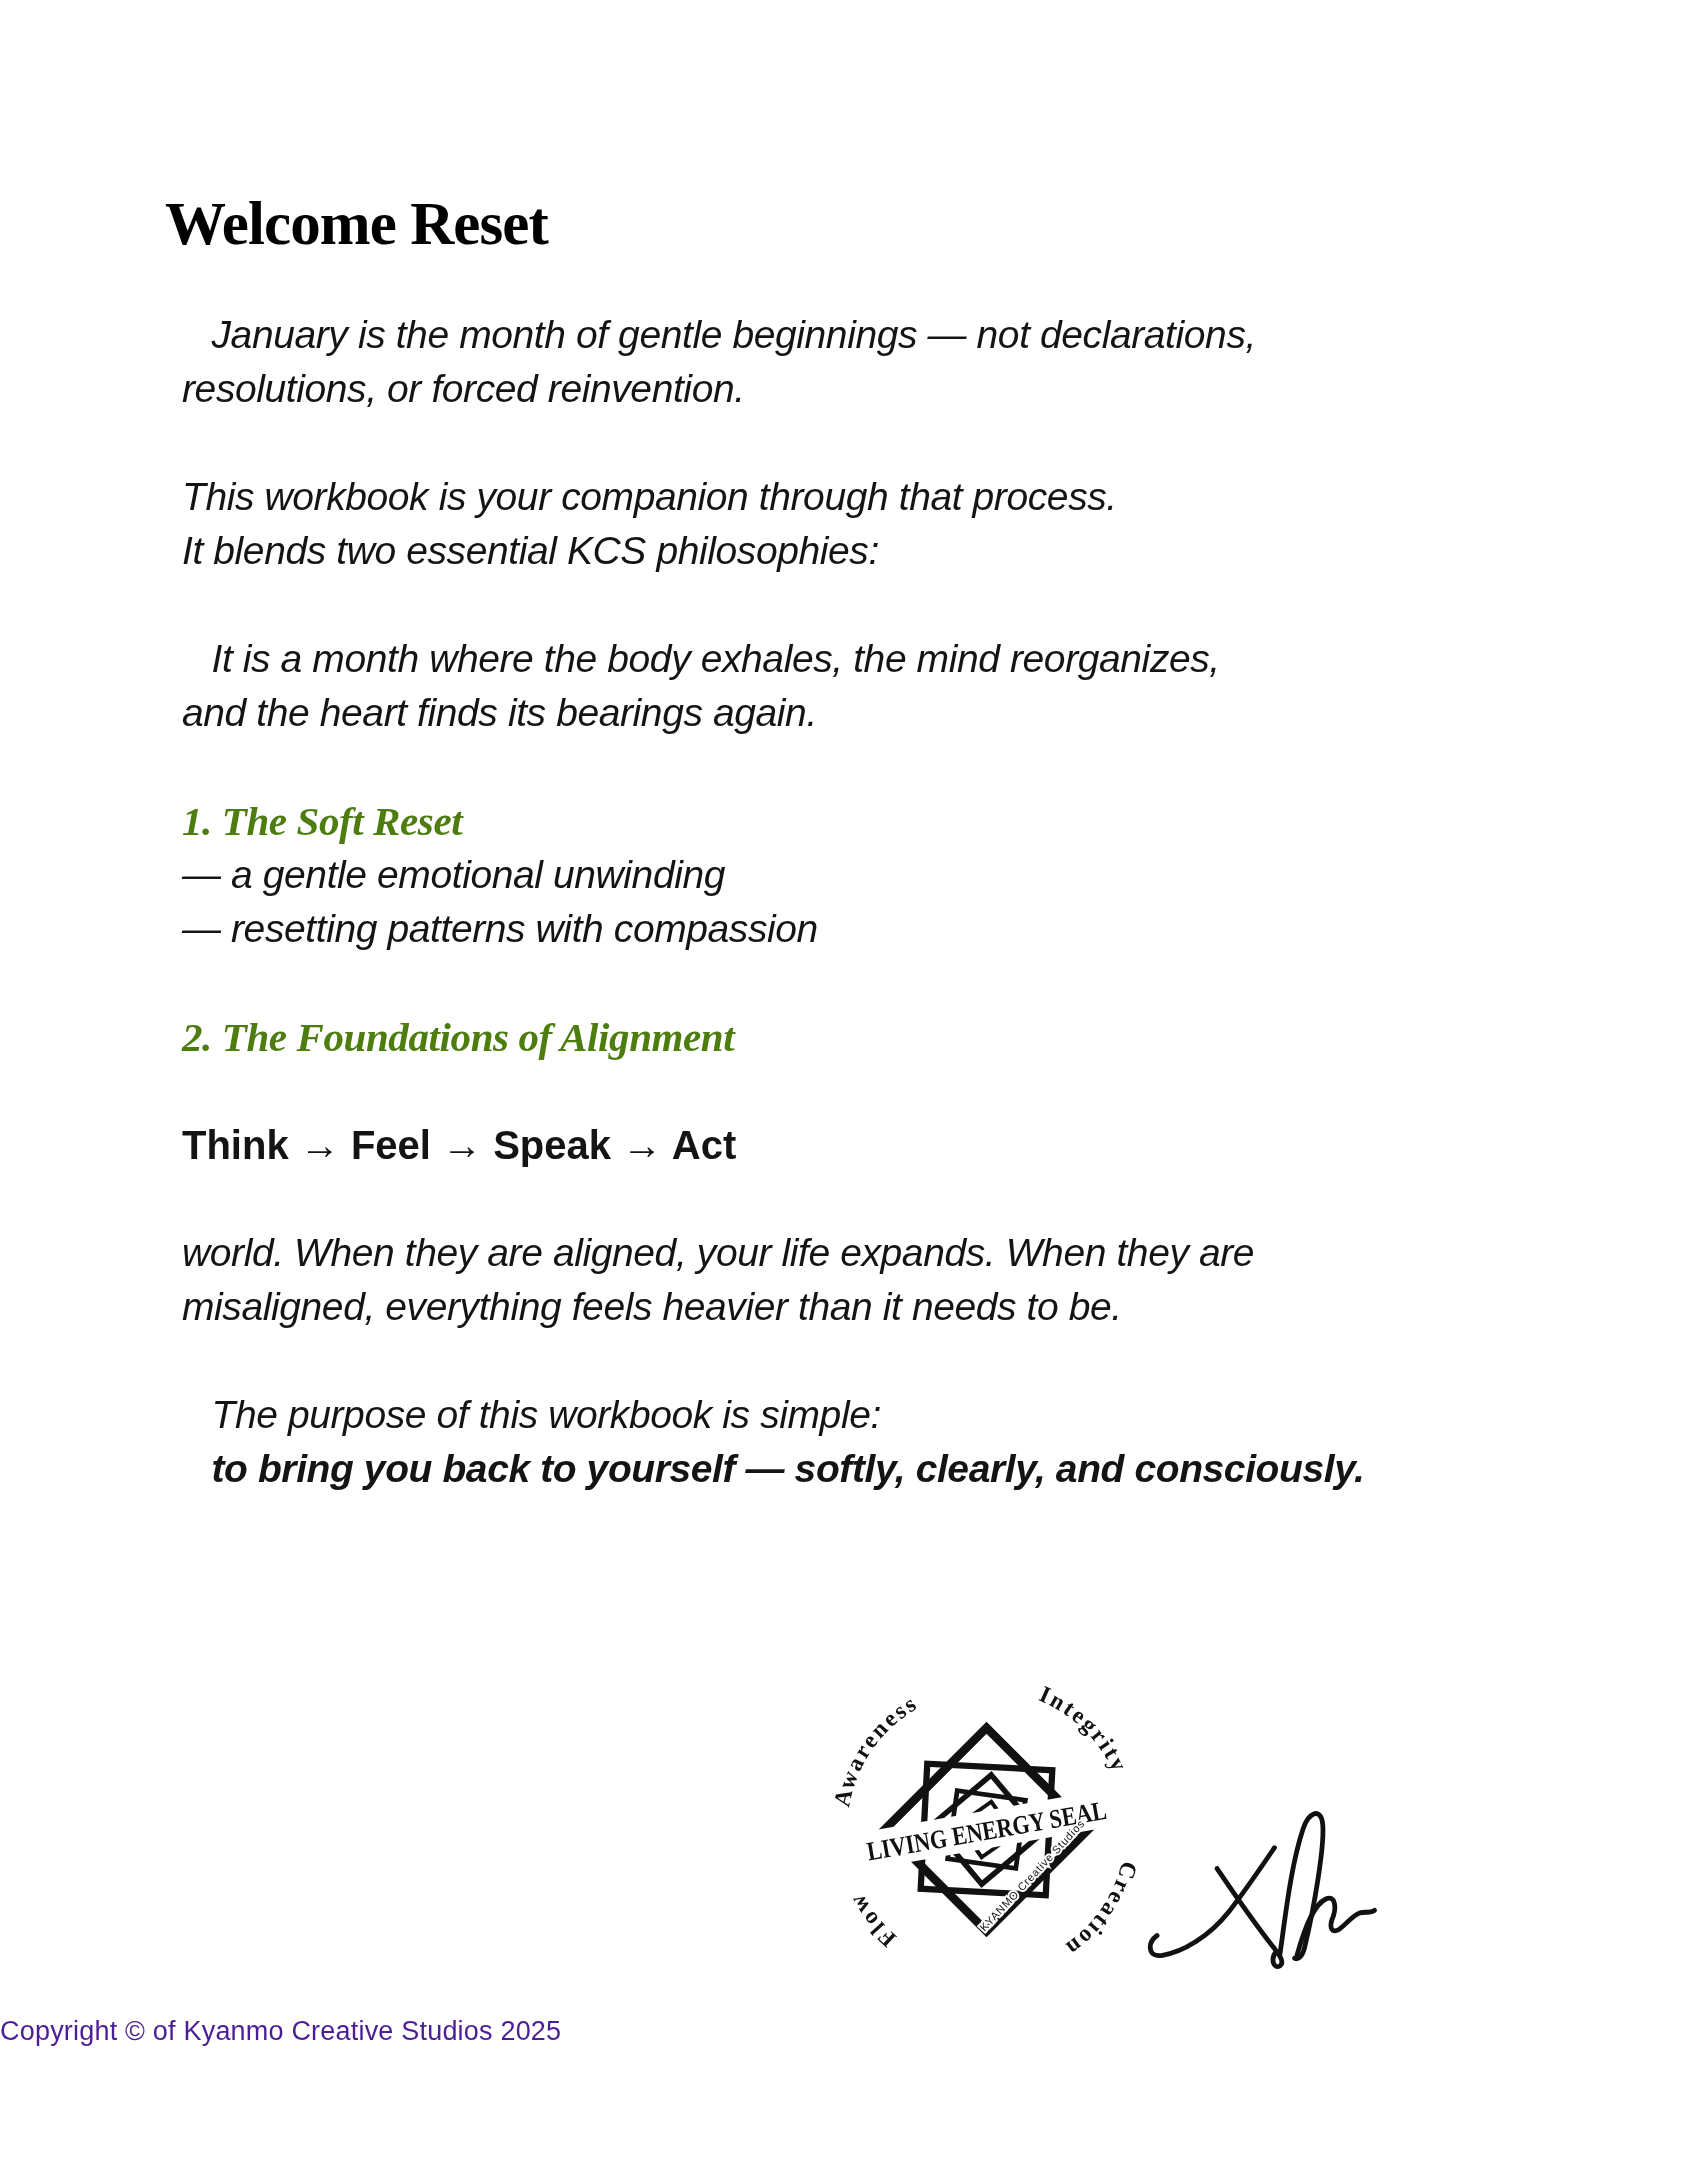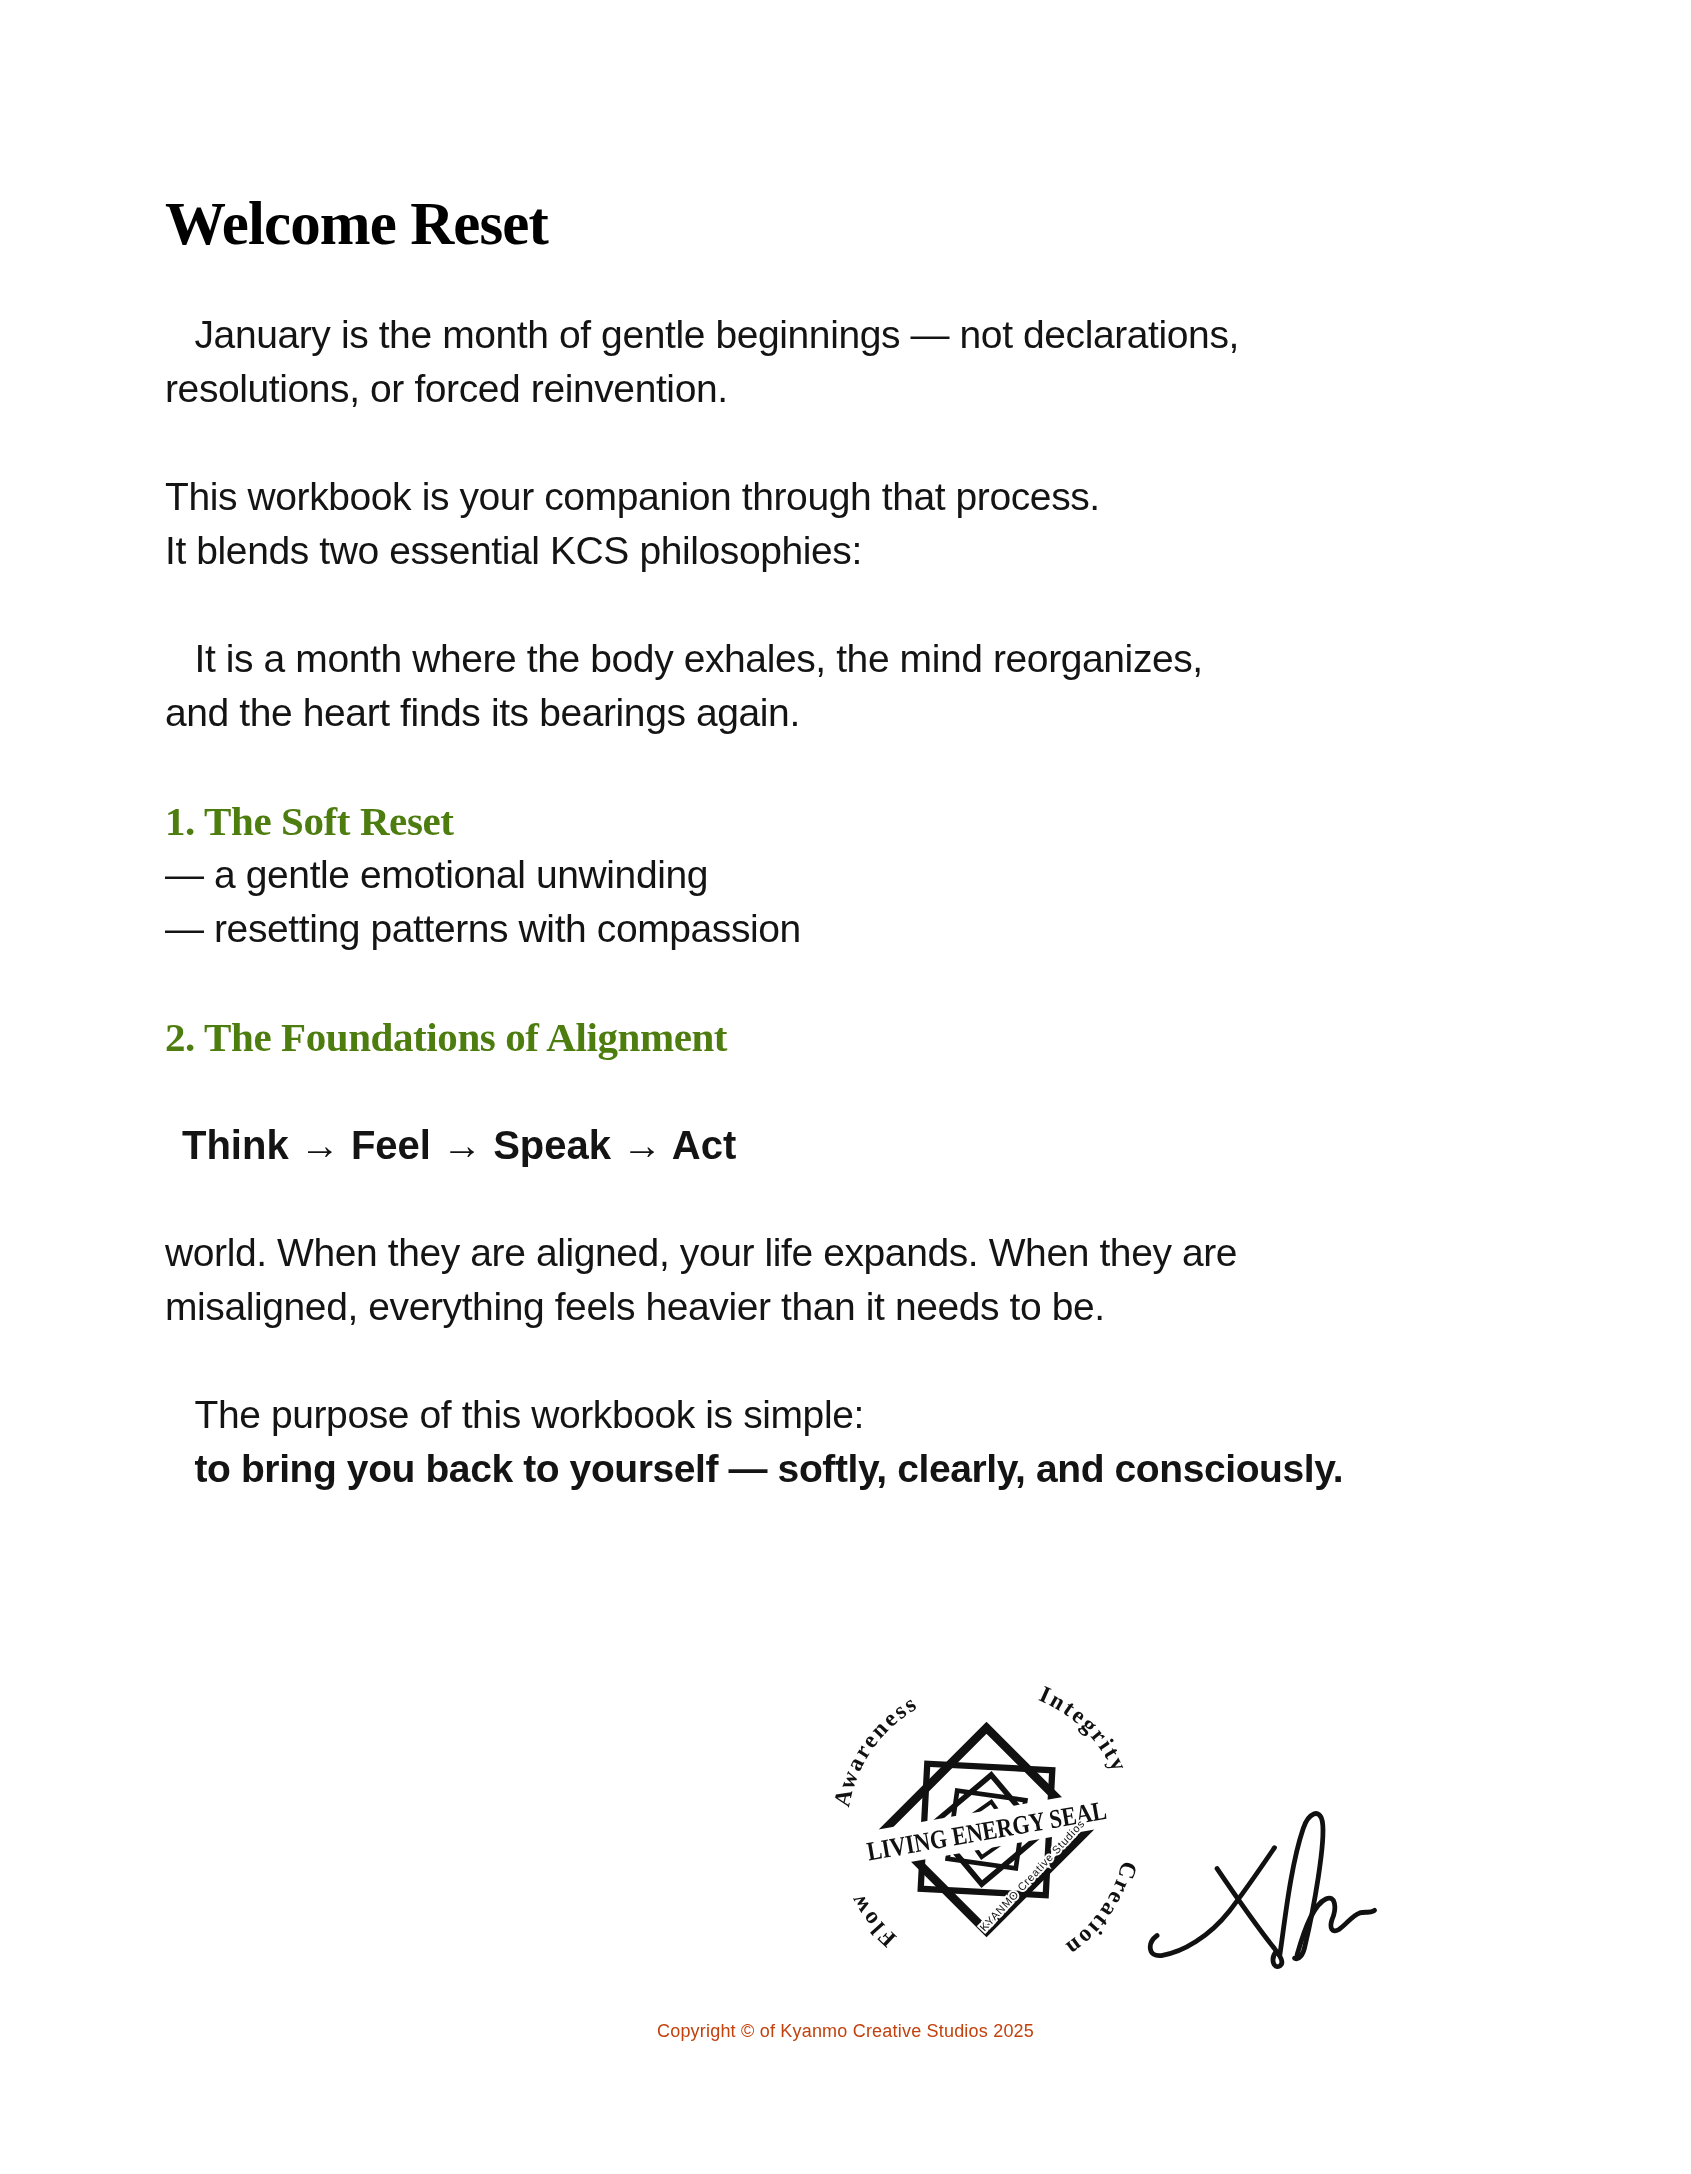--- a/index.html
+++ b/index.html
@@ -14,21 +14,21 @@
   .content{padding:193px 130px 0 165px;}
   .title{
     font-family:"Liberation Serif","DejaVu Serif",serif;
     font-weight:700;
     font-size:61px;
     line-height:1;
     letter-spacing:-0.9px;
     color:#000000;
     margin:0 0 54px 0;
   }
-  .para{margin:0 0 54px 0;}
+  .para{margin:0 0 54px 17px;font-style:italic;}
   .line{
     font-size:39px;
     line-height:54px;
     letter-spacing:-0.4px;
     white-space:nowrap;
   }
   .indent{text-indent:29.5px;}
   .bold{font-weight:700;}
   .sec-heading{
     font-family:"Liberation Serif","DejaVu Serif",serif;
@@ -44,25 +44,24 @@
     line-height:54px;
     font-weight:700;
     letter-spacing:0;
     margin:0 0 54px 17px;
     white-space:nowrap;
   }
   .seal-wrap{position:absolute;left:830px;top:1673px;width:313px;height:313px;}
   .signature-wrap{position:absolute;left:1144px;top:1771px;width:261px;height:209px;}
   .copyright{
     position:absolute;left:0;top:2014px;width:100%;
-    text-align:center;
-    font-size:18px;
+    font-size:27px;
     line-height:35px;
     letter-spacing:0.2px;
-    color:#c2410c;
+    color:#4c1d95;
   }
   svg text{font-family:"Liberation Serif","DejaVu Serif",serif;}
   svg .studio-text{font-family:"Liberation Sans","DejaVu Sans",sans-serif;}
 </style>
 </head>
 <body>
 
 <div class="page">
 
   <div class="content">

